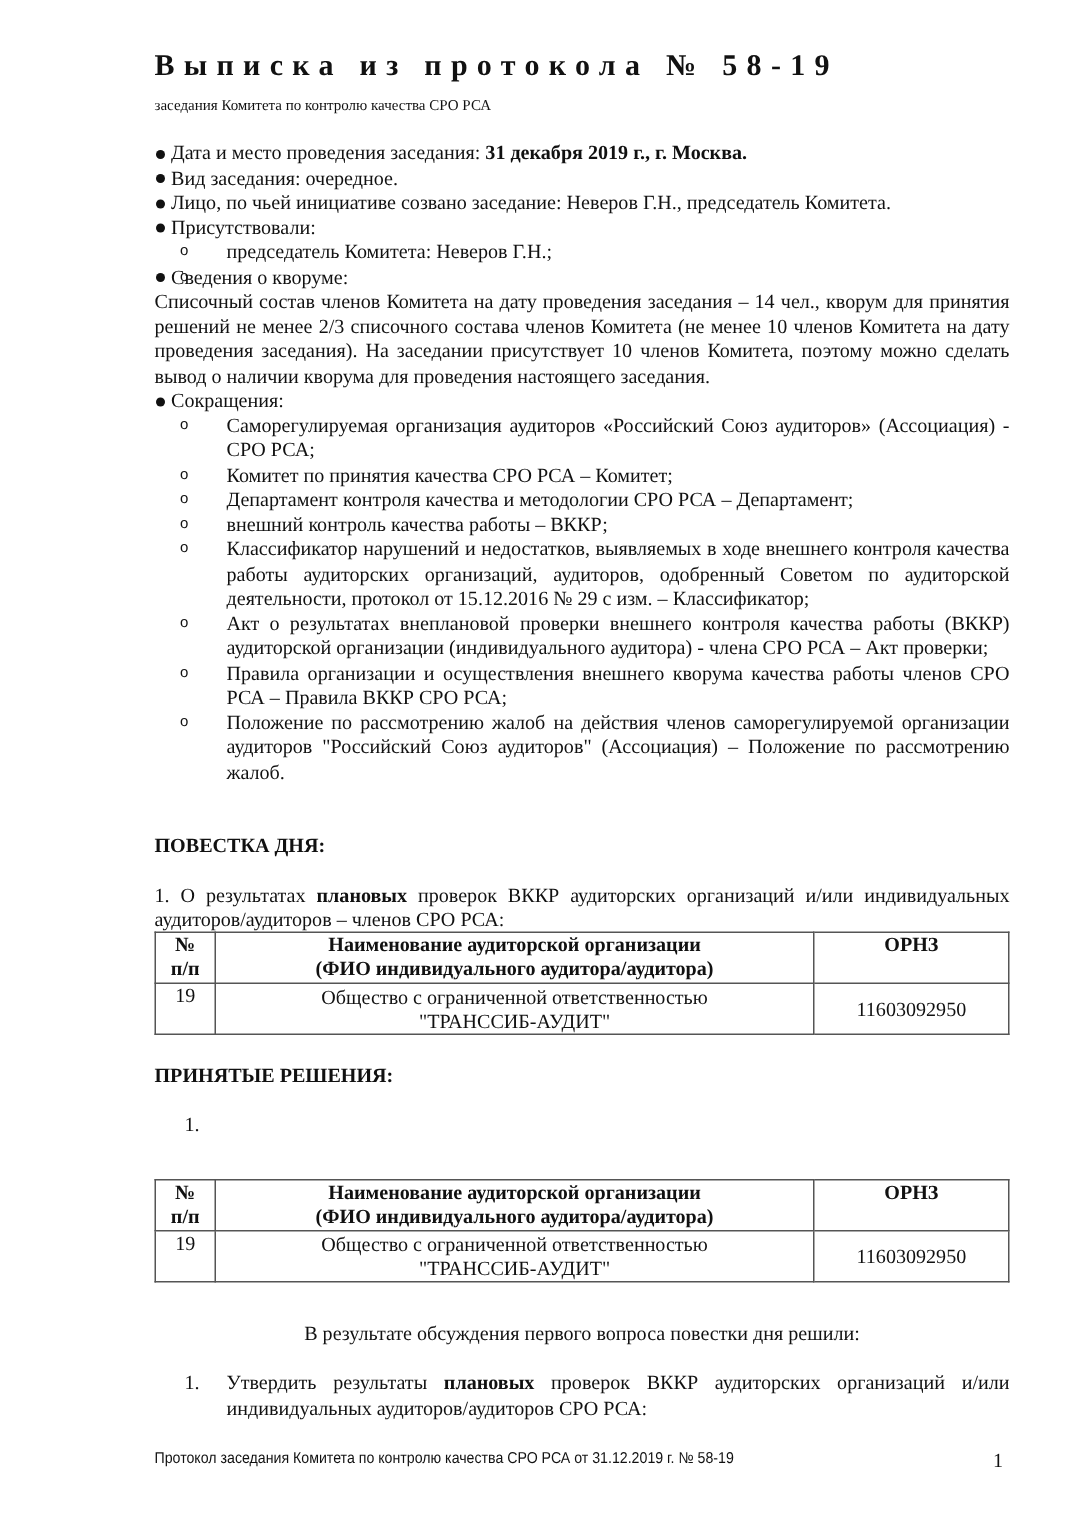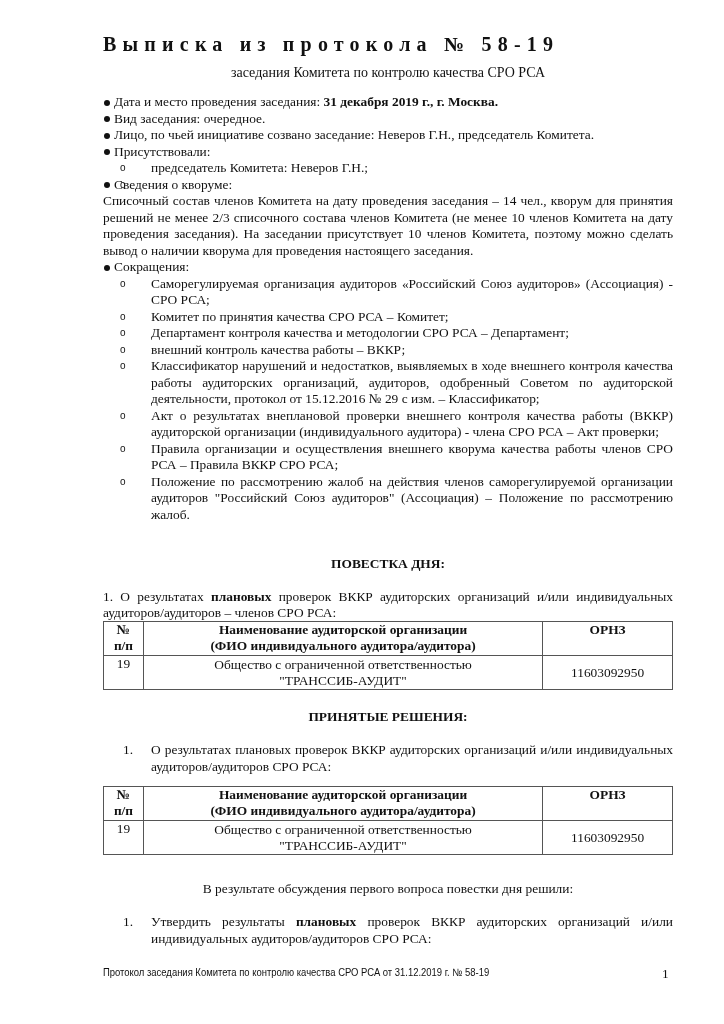--- a/index.html
+++ b/index.html
@@ -6,36 +6,36 @@
     body {
       width: 724px; height: 1024px; position: relative; overflow: hidden;
       font-family: "Liberation Serif", serif; color: #111; font-size: 13.4px;
     }
     .page { position: absolute; left: 103px; top: 0; width: 570px; }
     .title {
       position: absolute; left: 0; width: 570px; top: 33px; text-align: left;
       font-weight: bold; font-size: 20px; letter-spacing: 6.2px;
     }
     .subtitle {
-      position: absolute; left: 0; width: 570px; top: 65px; text-align: center;
-      font-size: 14px;
+      position: absolute; left: 0; width: 570px; top: 65px; 
+      font-size: 10px;
     }
     .block { position: absolute; left: 0; width: 570px; line-height: 16.5px; }
     .bul { position: relative; padding-left: 11px; }
     .bul::before {
       content: ""; position: absolute; left: 1px; top: 5.5px; width: 6px; height: 6px;
       border-radius: 50%; background: #111;
     }
     .sub { position: relative; padding-left: 48px; text-align: justify; }
     .sub .o {
       position: absolute; left: 17px; top: 0; font-size: 10px; font-family: "Liberation Sans", sans-serif;
     }
     .just { text-align: justify; }
     .heading {
-      position: absolute; left: 0; width: 570px; text-align: center; font-weight: bold;
+      position: absolute; left: 0; width: 570px; font-weight: bold;
     }
     table.t {
       position: absolute; left: 0; width: 570px; border-collapse: collapse;
       font-size: 13.4px; line-height: 16px;
     }
     table.t td { border: 1px solid #555; text-align: center; vertical-align: middle; padding: 0 2px; }
     table.t td.hd { font-weight: bold; vertical-align: top; }
     .numlist { position: relative; padding-left: 48px; text-align: justify; }
     .numlist .n { position: absolute; left: 20px; top: 0; }
     .footer {
@@ -91,21 +91,21 @@
       <td style="height:33px; vertical-align:top;">19</td>
       <td style="padding:0 50px;">Общество с ограниченной ответственностью "ТРАНССИБ-АУДИТ"</td>
       <td>11603092950</td>
     </tr>
   </tbody>
     </table>
 
   <div class="heading" style="top:709px;">ПРИНЯТЫЕ РЕШЕНИЯ:</div>
 
   <div class="block" style="top:742px;">
-    <div class="numlist"><span class="n">1.</span><span>О результатах плановых проверок ВККР аудиторских организаций и/или индивидуальных аудиторов/аудиторов СРО РСА:</span></div>
+    <div class="numlist"><span class="n">1.</span></div>
   </div>
 
   <table class="t" style="top:786px;">
     <colgroup>
         <col style="width:40px">
         <col style="width:400px">
         <col style="width:130px">
       </colgroup>
     <tbody>
         <tr>

